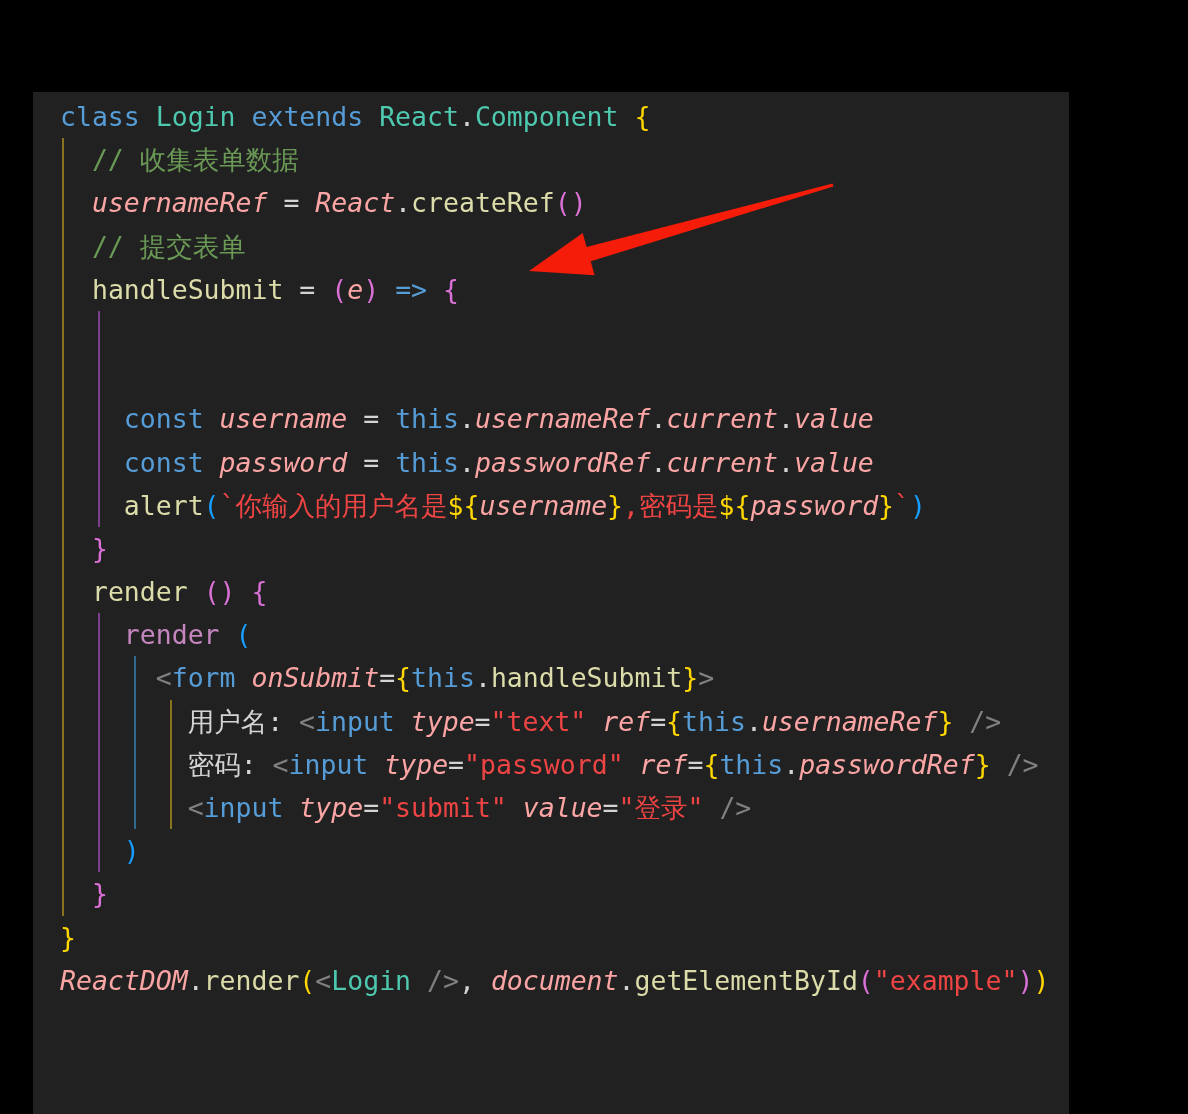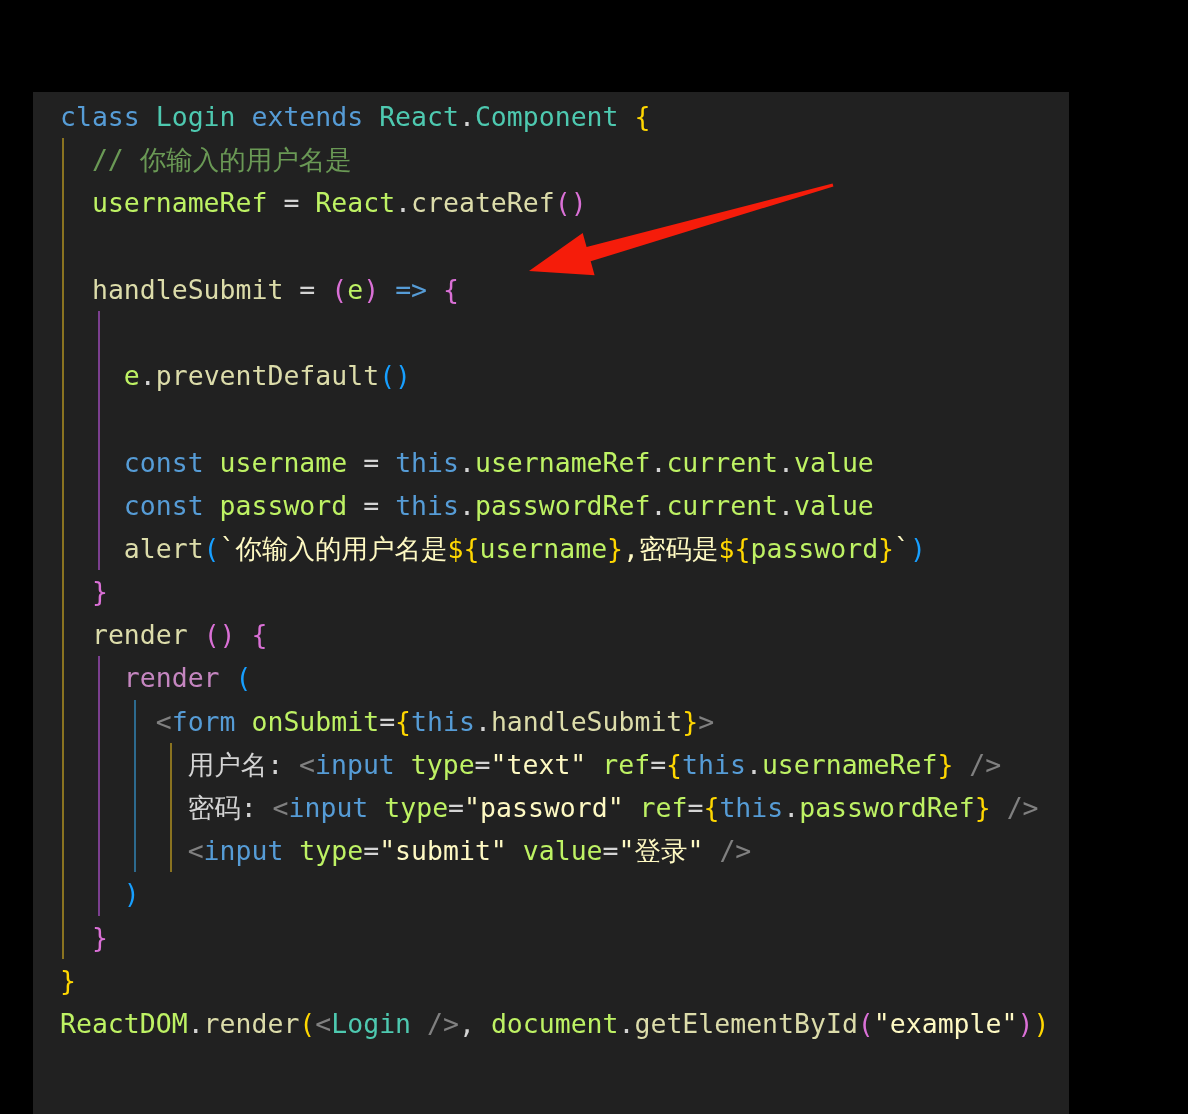--- a/index.html
+++ b/index.html
@@ -63,24 +63,24 @@
     height: 43.2px;
   }
   .g1 { left: 29px;  background: #8a7320; }
   .g2 { left: 65px;  background: #7b3f8f; }
   .g3 { left: 101px; background: #2d6a8e; }
   .g4 { left: 137px; background: #8a7320; }
 
   
   .kw      { color: #569cd6; }  
   .type    { color: #4ec9b0; }  
-  .prop    { color: #bef264; }  
+  .prop    { color: #fca5a5; font-style: italic; }  
   .fn      { color: #dcdcaa; }  
   .cmt     { color: #6a9955; }  
-  .str     { color: #fef9c3; }  
+  .str     { color: #ef4444; }  
   .plain   { color: #d4d4d4; }  
   .kwp     { color: #c586c0; }  
   .p-y     { color: #ffd700; }  
   .p-m     { color: #da70d6; }  
   .p-b     { color: #179fff; }  
   .tag     { color: #808080; }  
 
   
   #arrow-annotation {
     position: absolute;
@@ -92,26 +92,25 @@
   }
 </style>
 </head>
 <body>
 
 <div id="screen">
 
   <div id="code-surface">
     <div id="code-lines">
         <div class="code-line"><span class="txt kw">class</span><span class="txt plain"> </span><span class="txt type">Login</span><span class="txt plain"> </span><span class="txt kw">extends</span><span class="txt plain"> </span><span class="txt type">React</span><span class="txt plain">.</span><span class="txt type">Component</span><span class="txt plain"> </span><span class="txt p-y">{</span></div>
-        <div class="code-line"><span class="guide g1"></span><span class="txt cmt">  // 你输入的用户名是</span></div>
+        <div class="code-line"><span class="guide g1"></span><span class="txt cmt">  // 收集表单数据</span></div>
         <div class="code-line"><span class="guide g1"></span><span class="txt plain">  </span><span class="txt prop">usernameRef</span><span class="txt plain"> </span><span class="txt plain">=</span><span class="txt plain"> </span><span class="txt prop">React</span><span class="txt plain">.</span><span class="txt fn">createRef</span><span class="txt p-m">()</span></div>
-        <div class="code-line"><span class="guide g1"></span></div>
+        <div class="code-line"><span class="guide g1"></span><span class="txt cmt">  // 提交表单</span></div>
         <div class="code-line"><span class="guide g1"></span><span class="txt plain">  </span><span class="txt fn">handleSubmit</span><span class="txt plain"> </span><span class="txt plain">=</span><span class="txt plain"> </span><span class="txt p-m">(</span><span class="txt prop">e</span><span class="txt p-m">)</span><span class="txt plain"> </span><span class="txt kw">=&gt;</span><span class="txt plain"> </span><span class="txt p-m">{</span></div>
         <div class="code-line"><span class="guide g1"></span><span class="guide g2"></span></div>
-        <div class="code-line"><span class="guide g1"></span><span class="guide g2"></span><span class="txt plain">    </span><span class="txt prop">e</span><span class="txt plain">.</span><span class="txt fn">preventDefault</span><span class="txt p-b">()</span></div>
         <div class="code-line"><span class="guide g1"></span><span class="guide g2"></span></div>
         <div class="code-line"><span class="guide g1"></span><span class="guide g2"></span><span class="txt plain">    </span><span class="txt kw">const</span><span class="txt plain"> </span><span class="txt prop">username</span><span class="txt plain"> </span><span class="txt plain">=</span><span class="txt plain"> </span><span class="txt kw">this</span><span class="txt plain">.</span><span class="txt prop">usernameRef</span><span class="txt plain">.</span><span class="txt prop">current</span><span class="txt plain">.</span><span class="txt prop">value</span></div>
         <div class="code-line"><span class="guide g1"></span><span class="guide g2"></span><span class="txt plain">    </span><span class="txt kw">const</span><span class="txt plain"> </span><span class="txt prop">password</span><span class="txt plain"> </span><span class="txt plain">=</span><span class="txt plain"> </span><span class="txt kw">this</span><span class="txt plain">.</span><span class="txt prop">passwordRef</span><span class="txt plain">.</span><span class="txt prop">current</span><span class="txt plain">.</span><span class="txt prop">value</span></div>
         <div class="code-line"><span class="guide g1"></span><span class="guide g2"></span><span class="txt plain">    </span><span class="txt fn">alert</span><span class="txt p-b">(</span><span class="txt str">`你输入的用户名是</span><span class="txt p-y">${</span><span class="txt prop">username</span><span class="txt p-y">}</span><span class="txt str">,密码是</span><span class="txt p-y">${</span><span class="txt prop">password</span><span class="txt p-y">}</span><span class="txt str">`</span><span class="txt p-b">)</span></div>
         <div class="code-line"><span class="guide g1"></span><span class="txt plain">  </span><span class="txt p-m">}</span></div>
         <div class="code-line"><span class="guide g1"></span><span class="txt plain">  </span><span class="txt fn">render</span><span class="txt plain"> </span><span class="txt p-m">()</span><span class="txt plain"> </span><span class="txt p-m">{</span></div>
         <div class="code-line"><span class="guide g1"></span><span class="guide g2"></span><span class="txt plain">    </span><span class="txt kwp">render</span><span class="txt plain"> </span><span class="txt p-b">(</span></div>
         <div class="code-line"><span class="guide g1"></span><span class="guide g2"></span><span class="guide g3"></span><span class="txt plain">      </span><span class="txt tag">&lt;</span><span class="txt kw">form</span><span class="txt plain"> </span><span class="txt prop">onSubmit</span><span class="txt plain">=</span><span class="txt p-y">{</span><span class="txt kw">this</span><span class="txt plain">.</span><span class="txt fn">handleSubmit</span><span class="txt p-y">}</span><span class="txt tag">&gt;</span></div>
         <div class="code-line"><span class="guide g1"></span><span class="guide g2"></span><span class="guide g3"></span><span class="guide g4"></span><span class="txt plain">        用户名: </span><span class="txt tag">&lt;</span><span class="txt kw">input</span><span class="txt plain"> </span><span class="txt prop">type</span><span class="txt plain">=</span><span class="txt str">"text"</span><span class="txt plain"> </span><span class="txt prop">ref</span><span class="txt plain">=</span><span class="txt p-y">{</span><span class="txt kw">this</span><span class="txt plain">.</span><span class="txt prop">usernameRef</span><span class="txt p-y">}</span><span class="txt plain"> </span><span class="txt tag">/&gt;</span></div>
         <div class="code-line"><span class="guide g1"></span><span class="guide g2"></span><span class="guide g3"></span><span class="guide g4"></span><span class="txt plain">        密码: </span><span class="txt tag">&lt;</span><span class="txt kw">input</span><span class="txt plain"> </span><span class="txt prop">type</span><span class="txt plain">=</span><span class="txt str">"password"</span><span class="txt plain"> </span><span class="txt prop">ref</span><span class="txt plain">=</span><span class="txt p-y">{</span><span class="txt kw">this</span><span class="txt plain">.</span><span class="txt prop">passwordRef</span><span class="txt p-y">}</span><span class="txt plain"> </span><span class="txt tag">/&gt;</span></div>

